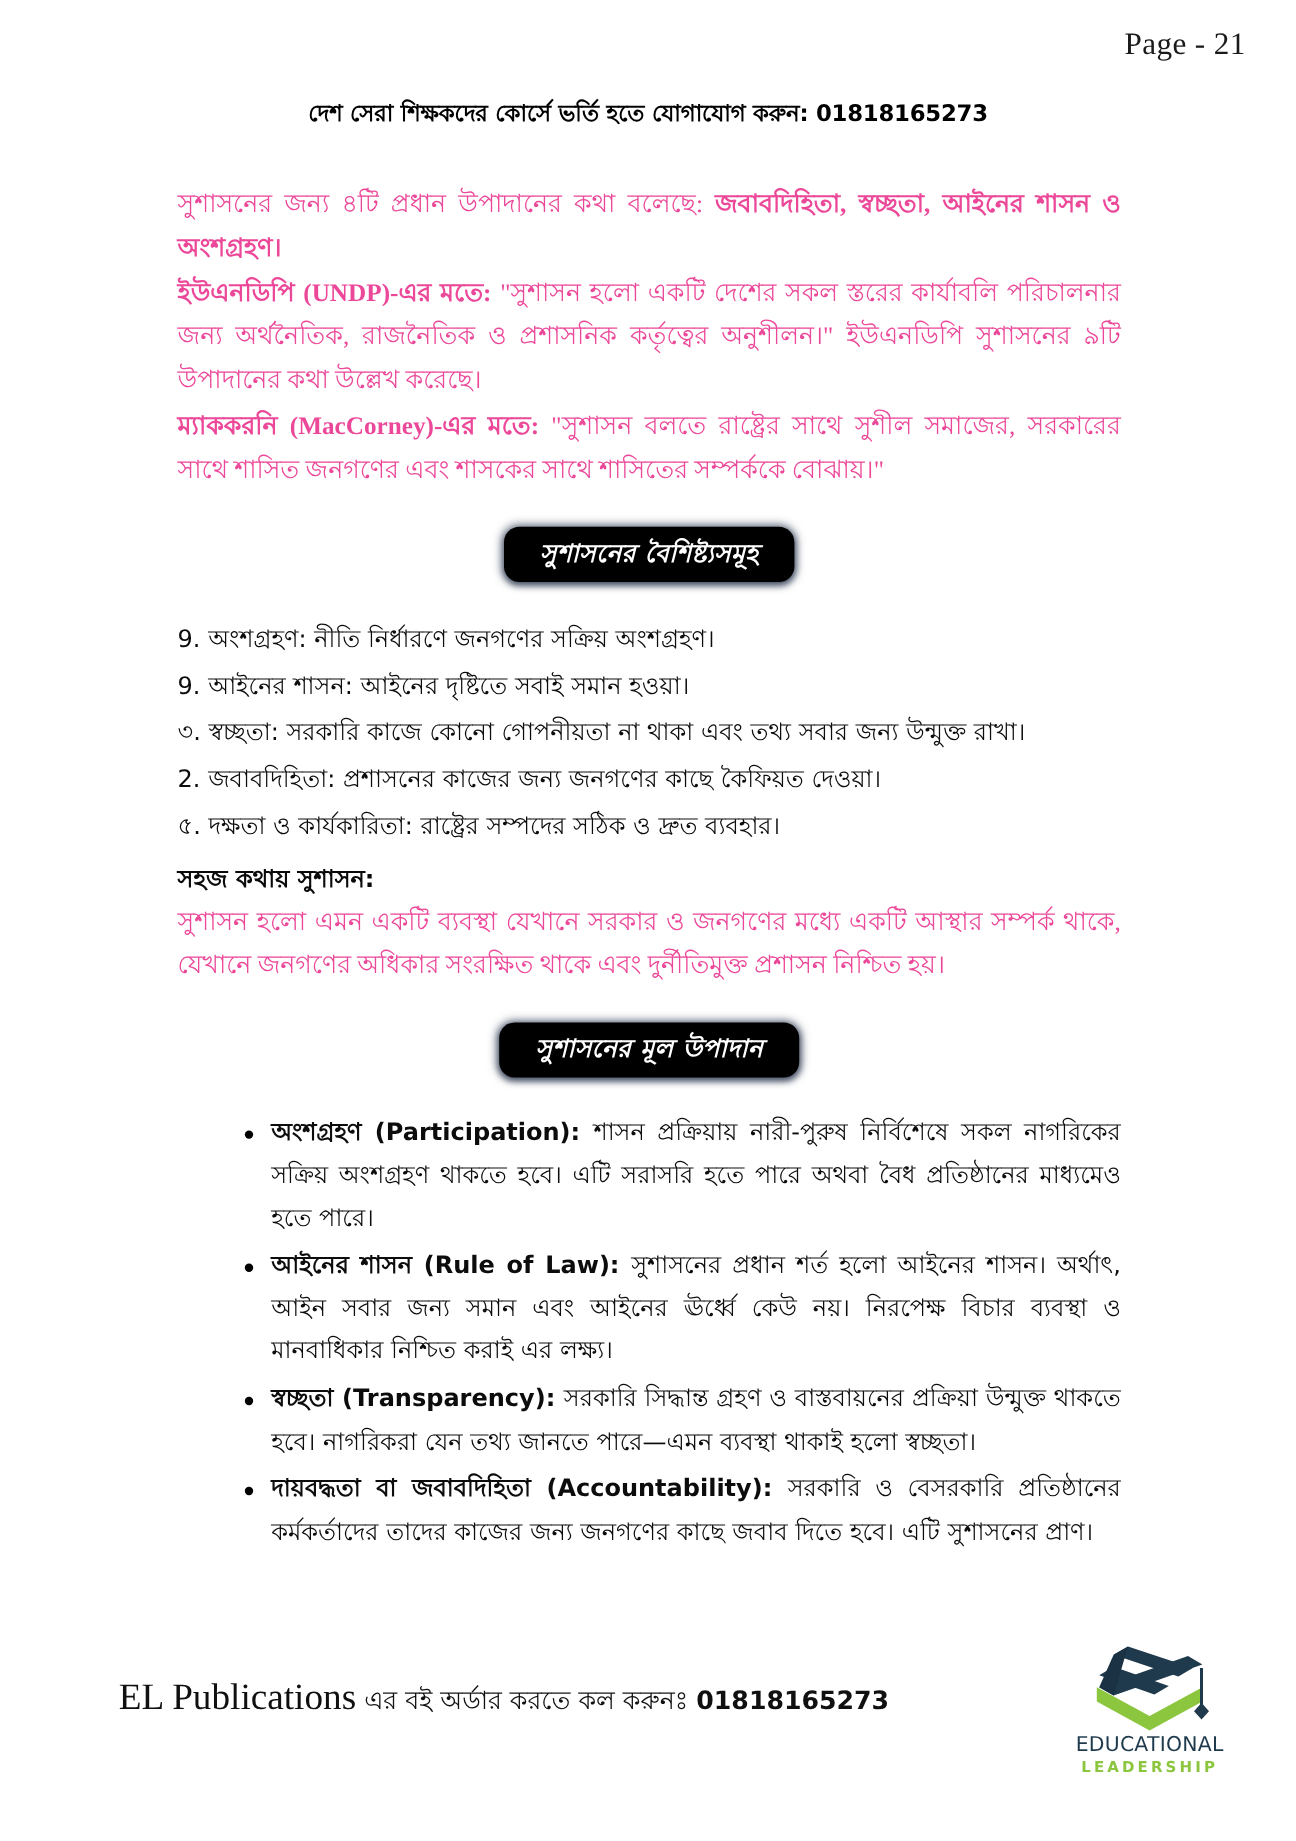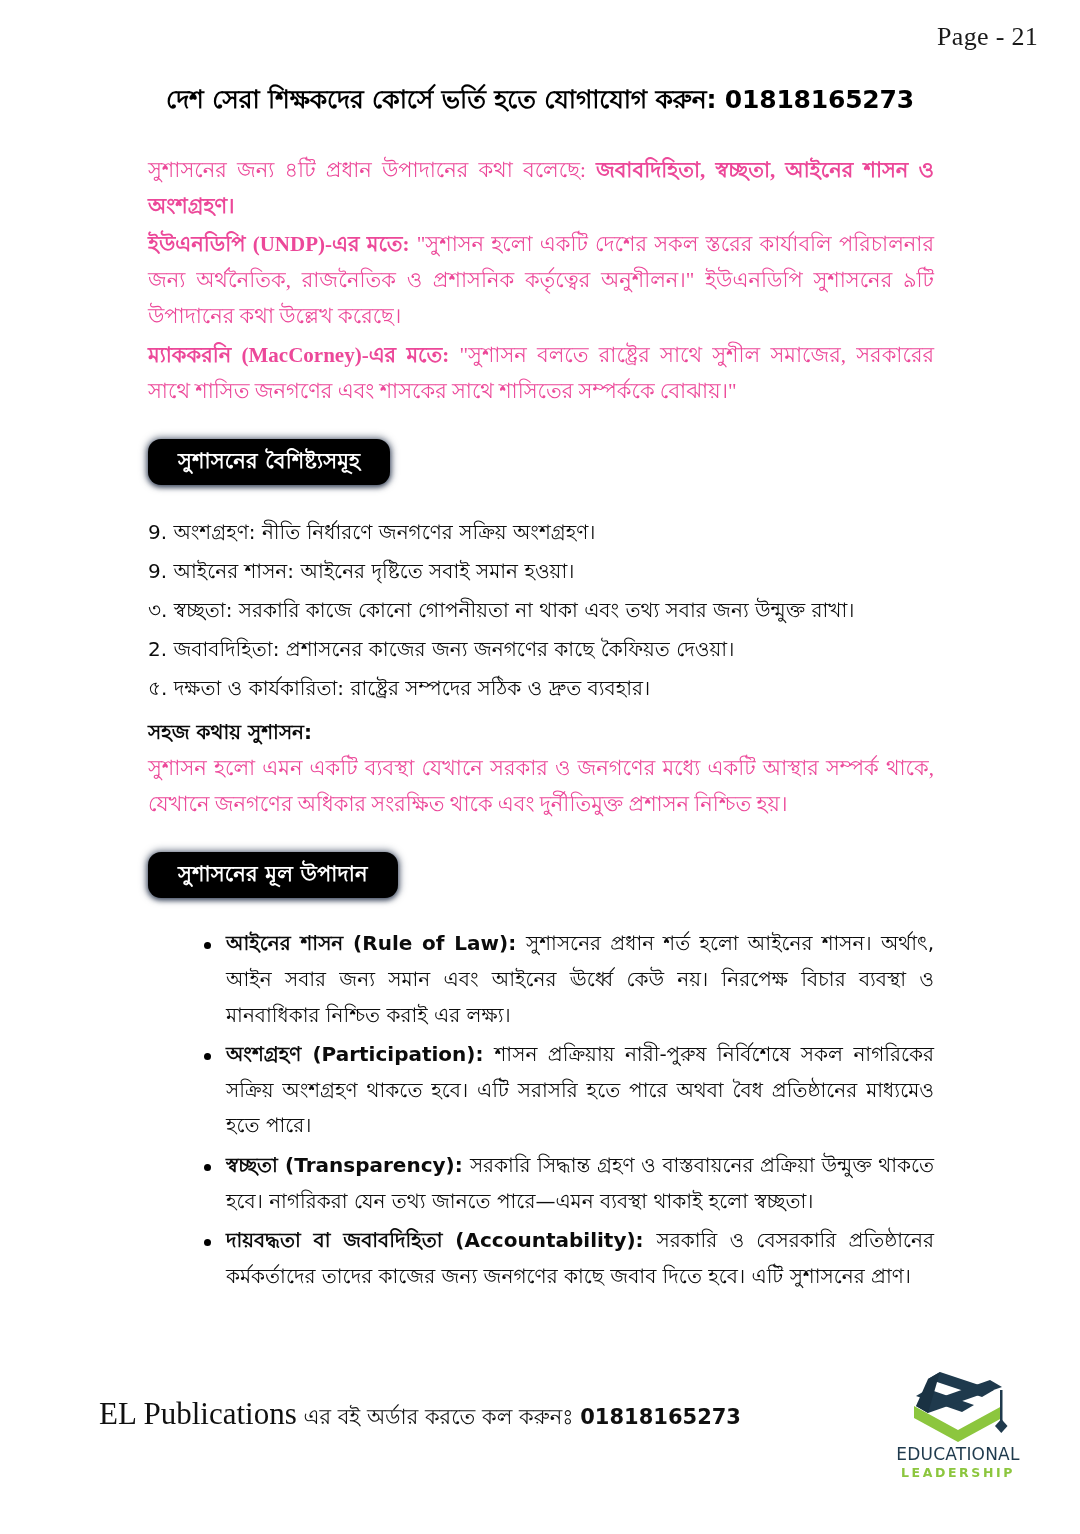--- a/index.html
+++ b/index.html
@@ -30,21 +30,21 @@
     letter-spacing: 0.3px;
   }
   .promo-line {
     position: absolute;
     top: 80px;
     left: 0;
     width: 100%;
     text-align: center;
     font-family: "DejaVu Sans", "Liberation Sans", sans-serif;
     font-weight: bold;
-    font-size: 25px;
+    font-size: 19px;
     color: #000;
     letter-spacing: -0.2px;
   }
 
   
   .content {
     position: absolute;
     top: 152px;
     left: 148px;
     width: 786px;
@@ -74,22 +74,23 @@
     font-size: 20px;
     font-weight: bold;
     font-family: "DejaVu Sans", "Liberation Sans", sans-serif;
     margin-top: 6px;
     line-height: 1.8;
   }
 
   
   .badge-wrap {
     display: flex;
-    justify-content: flex-start;
+    justify-content: center;
     margin: 30px 0 28px 0;
+    font-style: italic;
   }
   .badge {
     display: inline-block;
     background: #000000;
     color: #ffffff;
     border-radius: 13px;
     padding: 9px 30px 11px 30px;
     font-family: "DejaVu Sans", "Liberation Sans", sans-serif;
     font-weight: bold;
     font-size: 21px;
@@ -209,22 +210,22 @@
 
     <div class="subhead">সহজ কথায় সুশাসন:</div>
     <p class="para">সুশাসন হলো এমন একটি ব্যবস্থা যেখানে সরকার ও জনগণের মধ্যে একটি আস্থার সম্পর্ক থাকে, যেখানে জনগণের অধিকার সংরক্ষিত থাকে এবং দুর্নীতিমুক্ত প্রশাসন নিশ্চিত হয়।</p>
 
     <div class="badge-wrap">
       <span class="badge">সুশাসনের মূল উপাদান</span>
     </div>
 
 
     <ul class="bullets">
+      <li><span class="b">অংশগ্রহণ (Participation): </span><span>শাসন প্রক্রিয়ায় নারী-পুরুষ নির্বিশেষে সকল নাগরিকের সক্রিয় অংশগ্রহণ থাকতে হবে। এটি সরাসরি হতে পারে অথবা বৈধ প্রতিষ্ঠানের মাধ্যমেও হতে পারে।</span></li>
       <li><span class="b">আইনের শাসন (Rule of Law): </span><span>সুশাসনের প্রধান শর্ত হলো আইনের শাসন। অর্থাৎ, আইন সবার জন্য সমান এবং আইনের ঊর্ধ্বে কেউ নয়। নিরপেক্ষ বিচার ব্যবস্থা ও মানবাধিকার নিশ্চিত করাই এর লক্ষ্য।</span></li>
-      <li><span class="b">অংশগ্রহণ (Participation): </span><span>শাসন প্রক্রিয়ায় নারী-পুরুষ নির্বিশেষে সকল নাগরিকের সক্রিয় অংশগ্রহণ থাকতে হবে। এটি সরাসরি হতে পারে অথবা বৈধ প্রতিষ্ঠানের মাধ্যমেও হতে পারে।</span></li>
       <li><span class="b">স্বচ্ছতা (Transparency): </span><span>সরকারি সিদ্ধান্ত গ্রহণ ও বাস্তবায়নের প্রক্রিয়া উন্মুক্ত থাকতে হবে। নাগরিকরা যেন তথ্য জানতে পারে—এমন ব্যবস্থা থাকাই হলো স্বচ্ছতা।</span></li>
       <li><span class="b">দায়বদ্ধতা বা জবাবদিহিতা (Accountability): </span><span>সরকারি ও বেসরকারি প্রতিষ্ঠানের কর্মকর্তাদের তাদের কাজের জন্য জনগণের কাছে জবাব দিতে হবে। এটি সুশাসনের প্রাণ।</span></li>
     </ul>
 
   </div>
 
   <div class="footer">
 
     <div class="footer-text"><span class="serif">EL Publications</span><span> এর বই অর্ডার করতে কল করুনঃ </span><span class="phone">01818165273</span></div>
 

